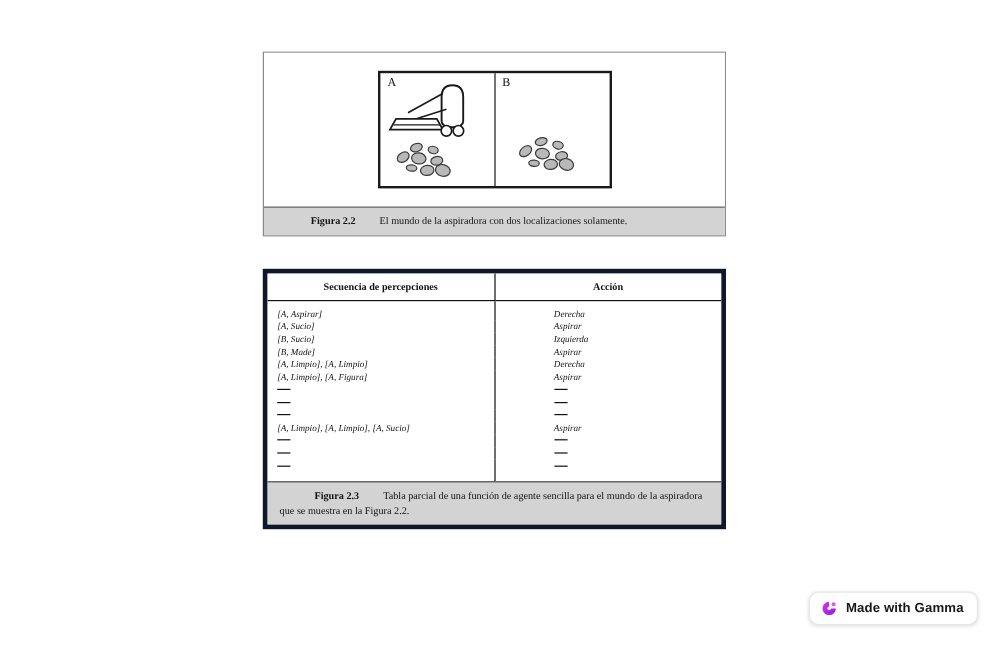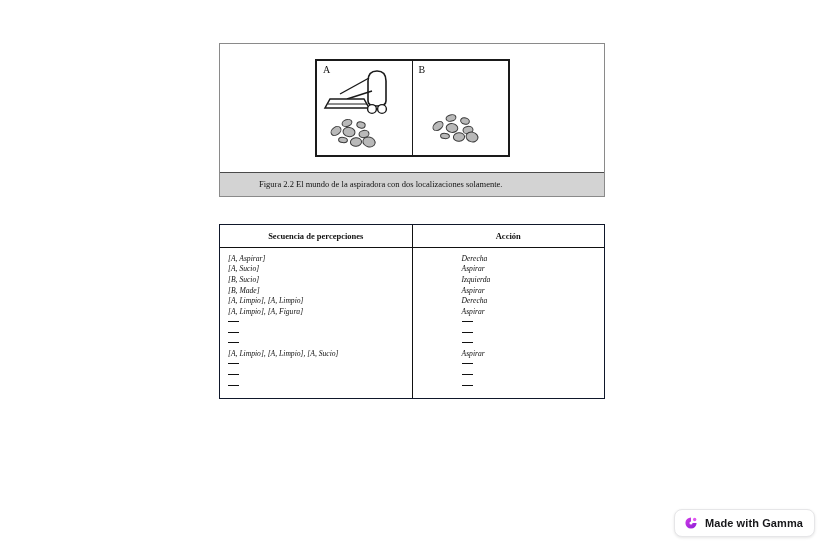--- a/index.html
+++ b/index.html
@@ -61,32 +61,32 @@
   .caption-bar {
     background: #d3d3d3;
     border-top: 1px solid #4a4a4a;
     padding: 5px 10px 6px 10px;
     font-size: 8.5px;
     line-height: 1.45;
     color: #111111;
     font-family: "Liberation Serif", serif;
   }
   .caption-bar .cap-label {
-    font-weight: normal;
-    margin-right: 2px;
+    font-weight: bold;
+    margin-right: 20px;
     padding-left: 29px;
   }
 
   
   #figure-23 {
     position: absolute;
     left: 219px;
     top: 224px;
     width: 386px;
-    border: 1px solid #0f172a;
+    border: 4px solid #0f172a;
     background: #ffffff;
     box-sizing: border-box;
   }
   #agent-table {
     width: 100%;
     border-collapse: collapse;
     background: #ffffff;
   }
   #agent-table thead th {
     font-size: 8.5px;
@@ -124,21 +124,21 @@
     border-top: 1.4px solid #111;
     vertical-align: middle;
     position: relative;
     top: -1px;
   }
 
   
   #gamma-badge {
     position: absolute;
     right: 13px;
-    bottom: 8px;
+    bottom: 24px;
     display: flex;
     align-items: center;
     gap: 7px;
     background: #ffffff;
     border: 1px solid #e6e6e8;
     border-radius: 8px;
     padding: 6px 11px 6px 9px;
     box-shadow: 0 1px 3px rgba(0,0,0,0.10);
     font-family: "Liberation Sans", sans-serif;
   }
@@ -269,20 +269,23 @@
           <td class="cell-seq"><span class="dash-mark"></span></td>
           <td class="cell-act"><span class="dash-mark"></span></td>
         </tr>
         <tr>
           <td class="cell-seq"><span class="dash-mark"></span></td>
           <td class="cell-act"><span class="dash-mark"></span></td>
         </tr>
       </tbody>
   </table>
 
+  <div class="caption-bar">
+    <span class="cap-label">Figura 2.3</span><span>Tabla parcial de una función de agente sencilla para el mundo de la aspiradora que se muestra en la Figura 2.2.</span>
+  </div>
 </div>
 
 <div id="gamma-badge">
   <svg width="14" height="14" viewBox="0 0 24 24">
     <defs>
       <linearGradient id="gammaGrad" x1="0" y1="0" x2="1" y2="1">
         <stop offset="0%" stop-color="#d23ae8"></stop>
         <stop offset="100%" stop-color="#8d1fd6"></stop>
       </linearGradient>
     </defs>

